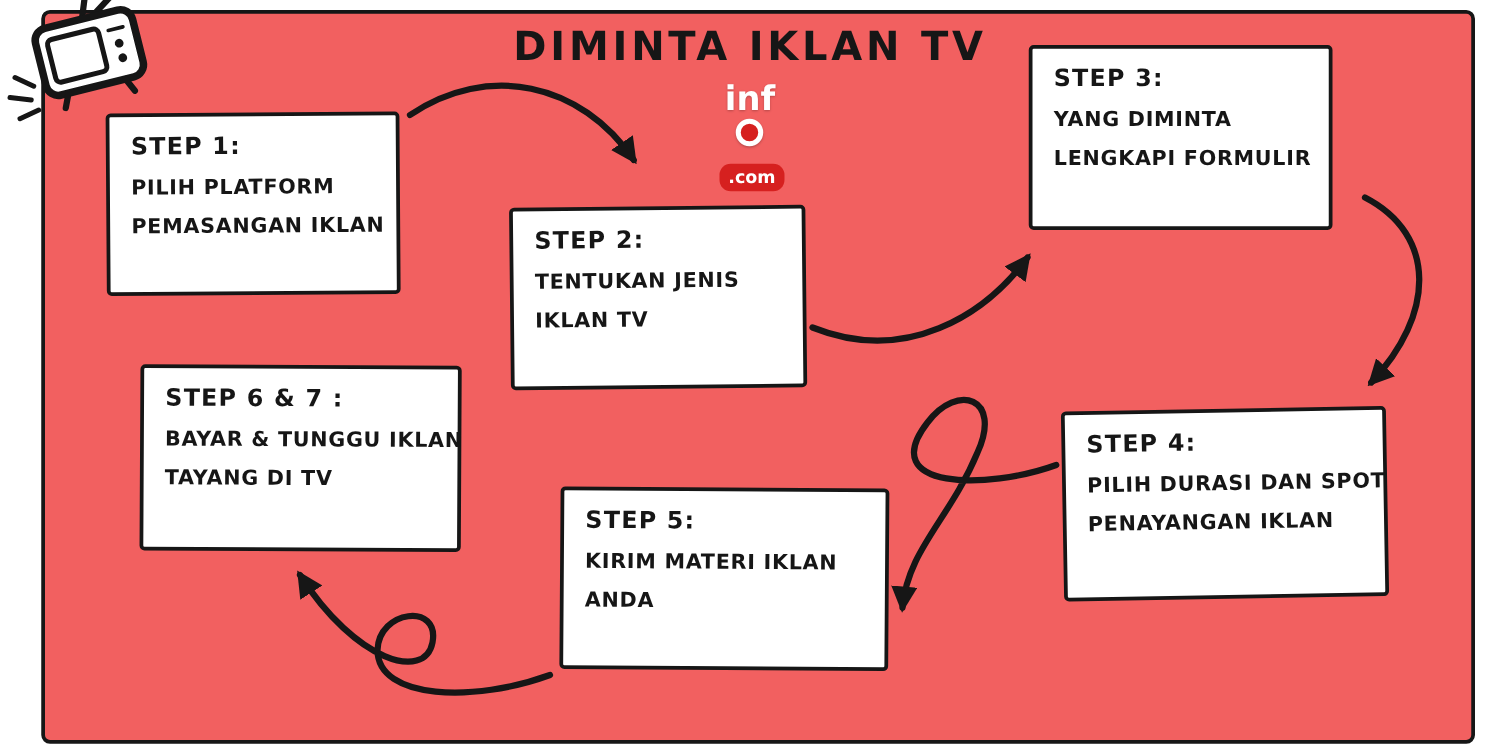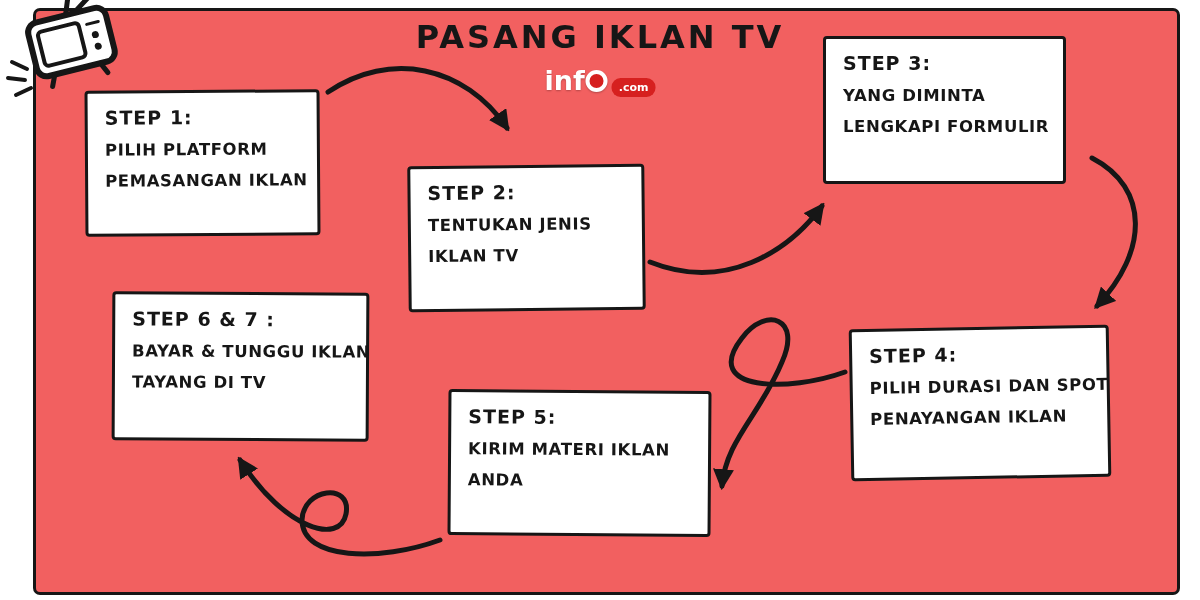--- a/index.html
+++ b/index.html
@@ -15,30 +15,31 @@
   }
   .title{
     position:absolute;left:50%;top:18px;transform:translateX(-50%);
     font-size:32px;font-weight:bold;letter-spacing:3px;color:#161616;
     white-space:nowrap;z-index:4;
   }
   .logo{
     position:absolute;left:50%;top:64px;transform:translateX(-50%);
     z-index:4;white-space:nowrap;display:flex;align-items:center;
     text-shadow:0 1px 2px rgba(0,0,0,0.25);
+    flex-direction:column;
   }
   .logo .part{font-size:27px;font-weight:bold;color:#ffffff;letter-spacing:0px;}
   .logo .o-dot{
     display:inline-block;width:14px;height:14px;border-radius:50%;
     background:#D6201F;border:4px solid #ffffff;margin:0 1px;
     box-shadow:0 1px 2px rgba(0,0,0,0.25);
   }
   .logo .badge{
     display:inline-block;background:#D6201F;color:#ffffff;
-    font-size:11px;font-weight:bold;padding:3px 7px;border-radius:9px;
+    font-size:14px;font-weight:bold;padding:3px 7px;border-radius:9px;
     margin-left:3px;margin-top:14px;text-shadow:none;
   }
   .step-box{
     position:absolute;background:#ffffff;border:3px solid #161616;
     border-radius:4px;padding:13px 17px;box-sizing:border-box;z-index:4;
   }
   .step-title{font-size:19px;font-weight:bold;letter-spacing:1px;margin-bottom:9px;}
   .step-line{font-size:16.5px;font-weight:600;letter-spacing:0.6px;margin-top:12px;white-space:nowrap;}
   .arrows{position:absolute;left:0;top:0;z-index:5;pointer-events:none;}
   .tv{position:absolute;left:2px;top:-2px;z-index:6;}
@@ -49,21 +50,21 @@
   #s5{left:448px;top:390px;width:263px;height:146px;transform:rotate(0.4deg);}
   #s6{left:112px;top:292px;width:257px;height:149px;transform:rotate(0.3deg);}
 </style>
 </head>
 <body>
 
 <div class="stage">
 
   <div class="board"></div>
 
-  <div class="title">PASANG IKLAN TV</div>
+  <div class="title">DIMINTA IKLAN TV</div>
 
   <div class="logo">
     <span class="part">inf</span>
     <span class="o-dot"></span>
     <span class="badge">.com</span>
   </div>
 
   <svg class="arrows" width="1200" height="600" viewBox="0 0 1200 600">
     <defs>
       <marker id="ah" viewBox="0 0 10 10" refX="8" refY="5" markerWidth="4.2" markerHeight="4.2" orient="auto-start-reverse">

